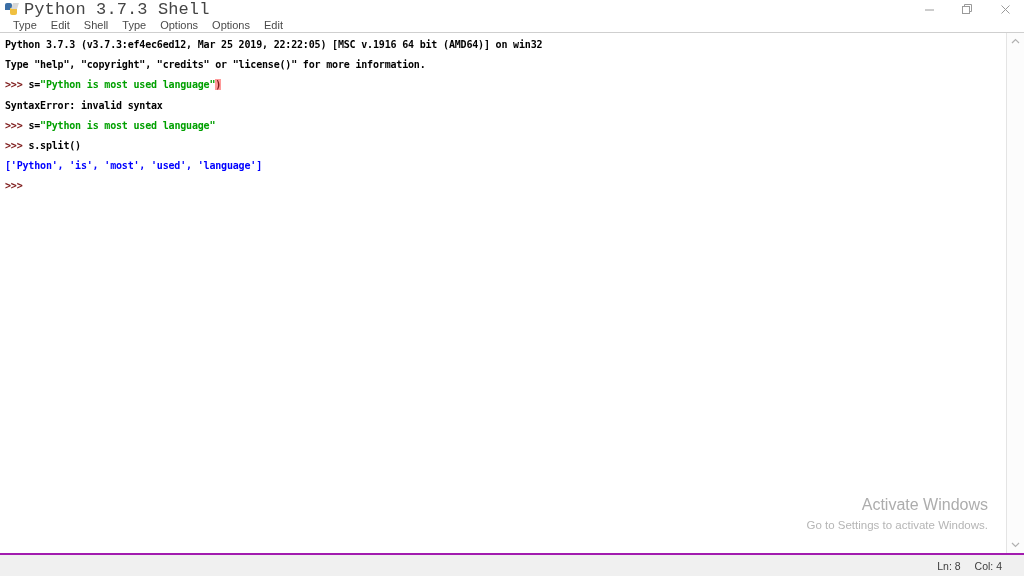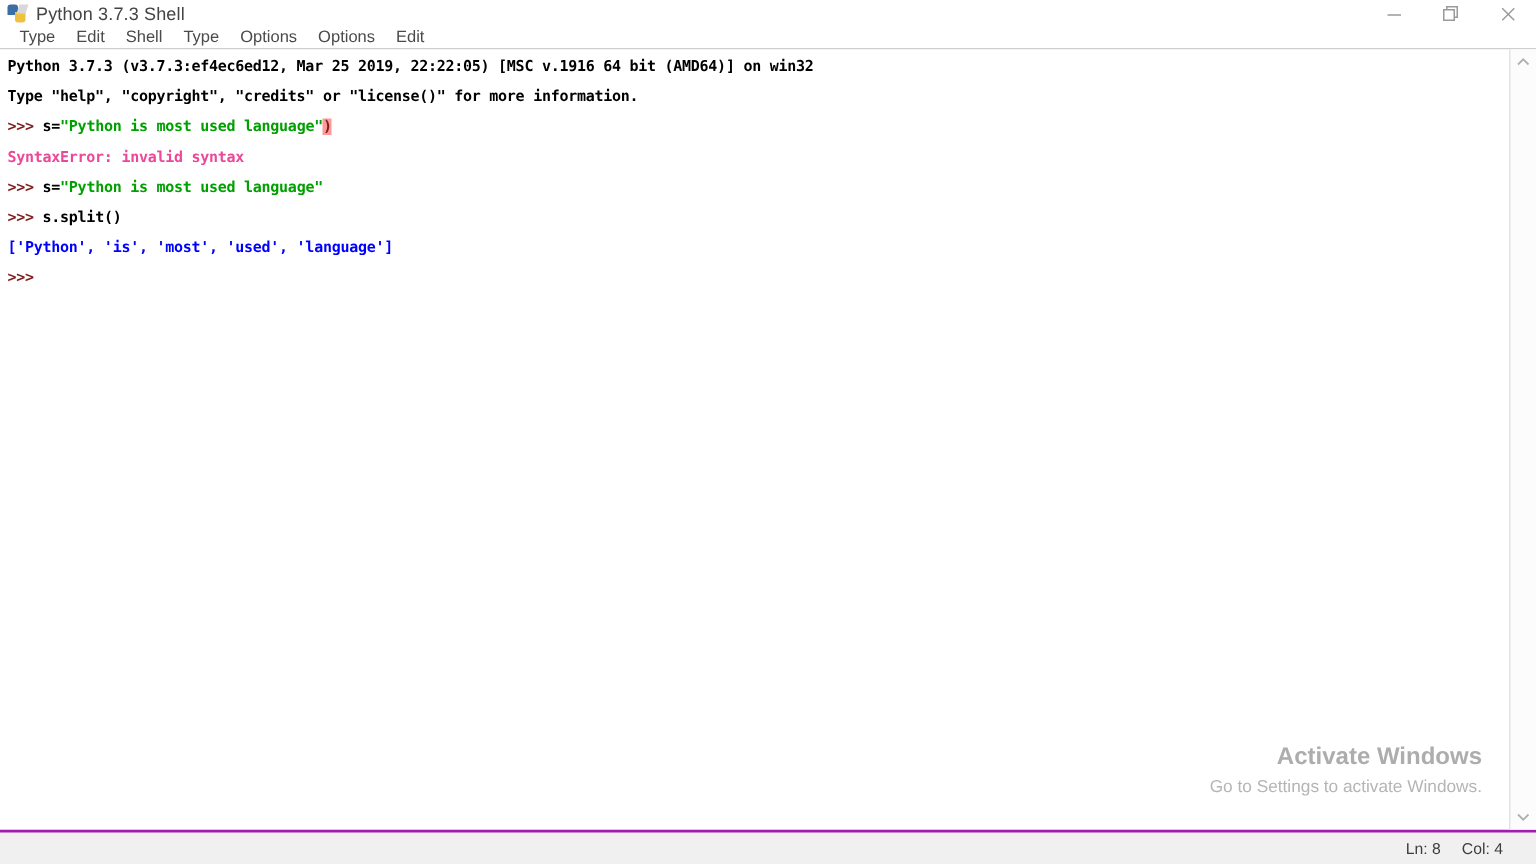--- a/index.html
+++ b/index.html
@@ -61,24 +61,25 @@
     border-radius: 0 0 2px 2px;
   }
   .app-icon .s3 {
     position: absolute;
     left: 7px; top: 0px;
     width: 6px; height: 6px;
     background: #d8d8d8;
     transform: skewX(-18deg);
   }
   .title-text {
-    font-size: 12px;
+    font-size: 17px;
     color: #444444;
     letter-spacing: .1px;
     white-space: nowrap;
+    font-family: Liberation Mono, monospace;
   }
   .win-buttons {
     position: absolute;
     right: 0;
     top: 0;
     height: 18px;
     display: flex;
   }
   .win-btn {
     width: 38px;
@@ -126,21 +127,21 @@
     letter-spacing: -0.18px;
     white-space: pre;
     overflow: hidden;
     color: #000000;
   }
   .line { height: 20.2px; }
 
   .c-black  { color: #000000; }
   .c-prompt { color: #7f1d1d; }
   .c-string { color: #00a000; }
-  .c-error  { color: #ec4899; }
+  .c-error  { color: #000000; }
   .c-output { color: #0000ff; }
   .c-hl {
     color: #7f1d1d;
     background: #ff9a9a;
   }
 
   
   .vscroll {
     width: 17px;
     flex: 0 0 auto;
@@ -168,21 +169,21 @@
     bottom: 20px;
     text-align: right;
     color: #b2b2b2;
     user-select: none;
     pointer-events: none;
   }
   .wm-title {
     font-size: 16px;
     line-height: 20px;
     color: #adadad;
-    font-weight: 700;
+    font-weight: 400;
   }
   .wm-sub {
     font-size: 11.5px;
     line-height: 16px;
     color: #b5b5b5;
     margin-top: 2px;
     margin-left: 17px;
   }
 
   

